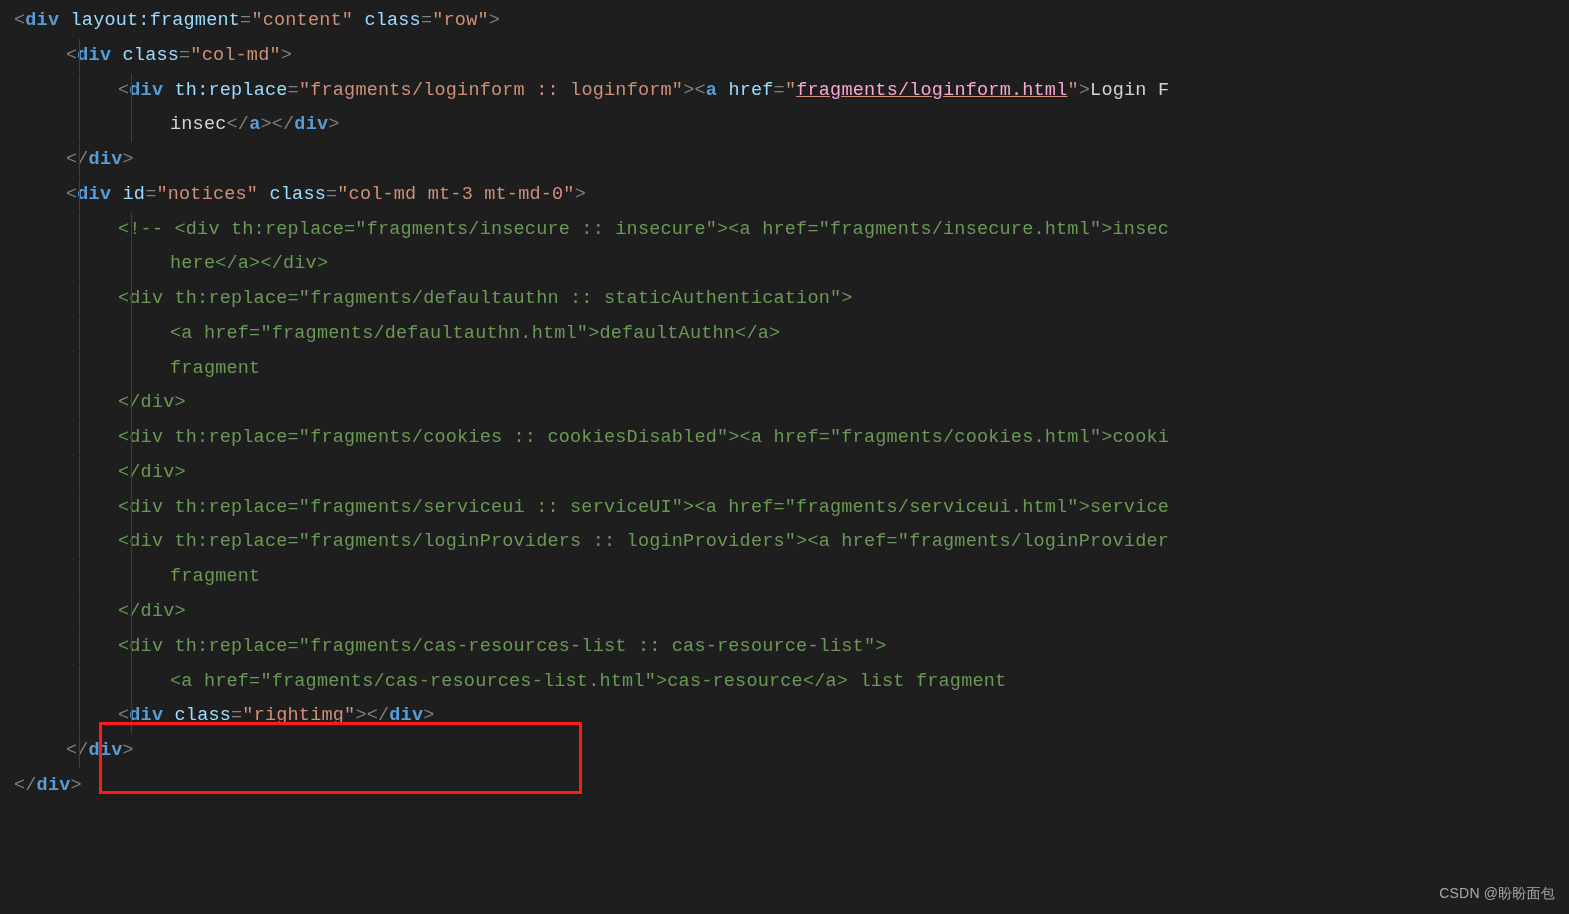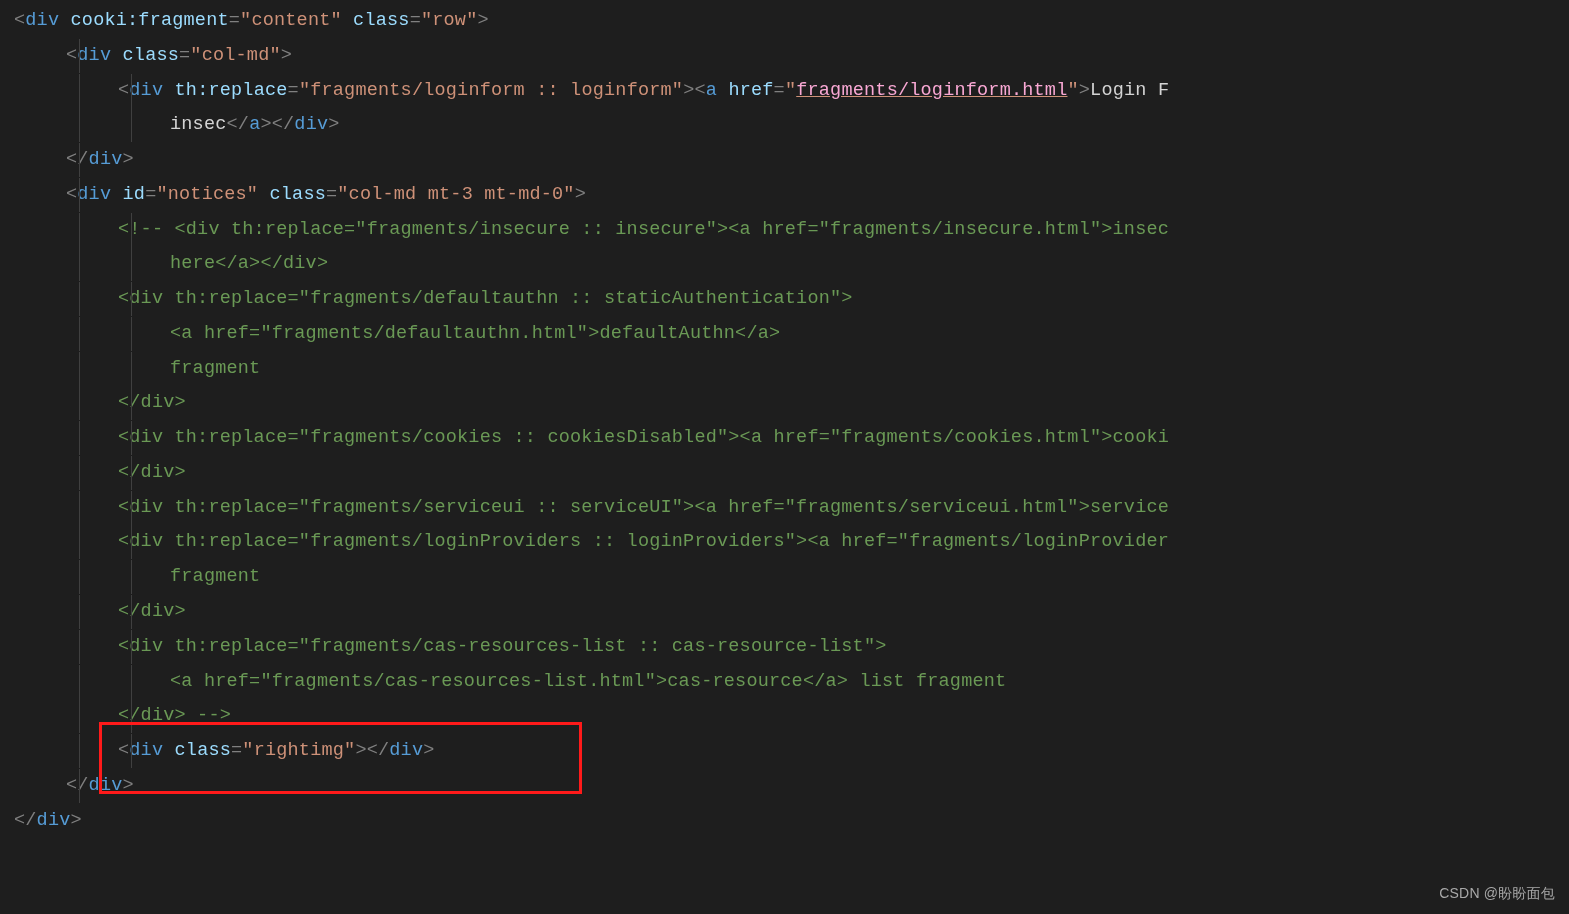--- a/index.html
+++ b/index.html
@@ -20,21 +20,21 @@
   .line { position: relative; white-space: pre; }
   .guide {
     display: inline-block;
     width: 1px;
     height: 34px;
     background: #404040;
     position: absolute;
     top: 0;
   }
   .p  { color: #808080; }   
-  .t  { color: #569cd6; }   
+  .t  { color: #569cd6; font-weight: bold; }   
   .a  { color: #9cdcfe; }   
   .s  { color: #ce9178; }   
   .u  { color: #f9a8d4; text-decoration: underline; text-decoration-color: #ce9178; } 
   .tx { color: #d4d4d4; }   
   .c  { color: #6a9955; }   
   .ind { display:inline-block; }
   .i1 { width: 52px; }
   .i2 { width: 104px; }
   .i3 { width: 156px; }
   .highlight-box {
@@ -50,39 +50,38 @@
     color: #b8b8b8;
     font-size: 14px;
     font-family: Arial, sans-serif;
     opacity: 0.9;
   }
 </style>
 </head>
 <body>
 
 <div class="editor" id="editor">
-    <div class="line"><span class="ind i0"></span><span class="p">&lt;</span><span class="t">div</span><span class="tx"> </span><span class="a">cooki:fragment</span><span class="p">=</span><span class="s">"content"</span><span class="tx"> </span><span class="a">class</span><span class="p">=</span><span class="s">"row"</span><span class="p">&gt;</span></div>
+    <div class="line"><span class="ind i0"></span><span class="p">&lt;</span><span class="t">div</span><span class="tx"> </span><span class="a">layout:fragment</span><span class="p">=</span><span class="s">"content"</span><span class="tx"> </span><span class="a">class</span><span class="p">=</span><span class="s">"row"</span><span class="p">&gt;</span></div>
     <div class="line"><span class="guide" style="left: 65px;"></span><span class="ind i1"></span><span class="p">&lt;</span><span class="t">div</span><span class="tx"> </span><span class="a">class</span><span class="p">=</span><span class="s">"col-md"</span><span class="p">&gt;</span></div>
     <div class="line"><span class="guide" style="left: 65px;"></span><span class="guide" style="left: 117px;"></span><span class="ind i2"></span><span class="p">&lt;</span><span class="t">div</span><span class="tx"> </span><span class="a">th:replace</span><span class="p">=</span><span class="s">"fragments/loginform :: loginform"</span><span class="p">&gt;&lt;</span><span class="t">a</span><span class="tx"> </span><span class="a">href</span><span class="p">=</span><span class="s">"</span><span class="u">fragments/loginform.html</span><span class="s">"</span><span class="p">&gt;</span><span class="tx">Login F</span></div>
     <div class="line"><span class="guide" style="left: 65px;"></span><span class="guide" style="left: 117px;"></span><span class="ind i3"></span><span class="tx">insec</span><span class="p">&lt;/</span><span class="t">a</span><span class="p">&gt;&lt;/</span><span class="t">div</span><span class="p">&gt;</span></div>
     <div class="line"><span class="guide" style="left: 65px;"></span><span class="ind i1"></span><span class="p">&lt;/</span><span class="t">div</span><span class="p">&gt;</span></div>
     <div class="line"><span class="guide" style="left: 65px;"></span><span class="ind i1"></span><span class="p">&lt;</span><span class="t">div</span><span class="tx"> </span><span class="a">id</span><span class="p">=</span><span class="s">"notices"</span><span class="tx"> </span><span class="a">class</span><span class="p">=</span><span class="s">"col-md mt-3 mt-md-0"</span><span class="p">&gt;</span></div>
     <div class="line"><span class="guide" style="left: 65px;"></span><span class="guide" style="left: 117px;"></span><span class="ind i2"></span><span class="c">&lt;!-- &lt;div th:replace="fragments/insecure :: insecure"&gt;&lt;a href="fragments/insecure.html"&gt;insec</span></div>
     <div class="line"><span class="guide" style="left: 65px;"></span><span class="guide" style="left: 117px;"></span><span class="ind i3"></span><span class="c">here&lt;/a&gt;&lt;/div&gt;</span></div>
     <div class="line"><span class="guide" style="left: 65px;"></span><span class="guide" style="left: 117px;"></span><span class="ind i2"></span><span class="c">&lt;div th:replace="fragments/defaultauthn :: staticAuthentication"&gt;</span></div>
     <div class="line"><span class="guide" style="left: 65px;"></span><span class="guide" style="left: 117px;"></span><span class="ind i3"></span><span class="c">&lt;a href="fragments/defaultauthn.html"&gt;defaultAuthn&lt;/a&gt;</span></div>
     <div class="line"><span class="guide" style="left: 65px;"></span><span class="guide" style="left: 117px;"></span><span class="ind i3"></span><span class="c">fragment</span></div>
     <div class="line"><span class="guide" style="left: 65px;"></span><span class="guide" style="left: 117px;"></span><span class="ind i2"></span><span class="c">&lt;/div&gt;</span></div>
     <div class="line"><span class="guide" style="left: 65px;"></span><span class="guide" style="left: 117px;"></span><span class="ind i2"></span><span class="c">&lt;div th:replace="fragments/cookies :: cookiesDisabled"&gt;&lt;a href="fragments/cookies.html"&gt;cooki</span></div>
     <div class="line"><span class="guide" style="left: 65px;"></span><span class="guide" style="left: 117px;"></span><span class="ind i2"></span><span class="c">&lt;/div&gt;</span></div>
     <div class="line"><span class="guide" style="left: 65px;"></span><span class="guide" style="left: 117px;"></span><span class="ind i2"></span><span class="c">&lt;div th:replace="fragments/serviceui :: serviceUI"&gt;&lt;a href="fragments/serviceui.html"&gt;service</span></div>
     <div class="line"><span class="guide" style="left: 65px;"></span><span class="guide" style="left: 117px;"></span><span class="ind i2"></span><span class="c">&lt;div th:replace="fragments/loginProviders :: loginProviders"&gt;&lt;a href="fragments/loginProvider</span></div>
     <div class="line"><span class="guide" style="left: 65px;"></span><span class="guide" style="left: 117px;"></span><span class="ind i3"></span><span class="c">fragment</span></div>
     <div class="line"><span class="guide" style="left: 65px;"></span><span class="guide" style="left: 117px;"></span><span class="ind i2"></span><span class="c">&lt;/div&gt;</span></div>
     <div class="line"><span class="guide" style="left: 65px;"></span><span class="guide" style="left: 117px;"></span><span class="ind i2"></span><span class="c">&lt;div th:replace="fragments/cas-resources-list :: cas-resource-list"&gt;</span></div>
     <div class="line"><span class="guide" style="left: 65px;"></span><span class="guide" style="left: 117px;"></span><span class="ind i3"></span><span class="c">&lt;a href="fragments/cas-resources-list.html"&gt;cas-resource&lt;/a&gt; list fragment</span></div>
-    <div class="line"><span class="guide" style="left: 65px;"></span><span class="guide" style="left: 117px;"></span><span class="ind i2"></span><span class="c">&lt;/div&gt; --&gt;</span></div>
     <div class="line"><span class="guide" style="left: 65px;"></span><span class="guide" style="left: 117px;"></span><span class="ind i2"></span><span class="p">&lt;</span><span class="t">div</span><span class="tx"> </span><span class="a">class</span><span class="p">=</span><span class="s">"rightimg"</span><span class="p">&gt;&lt;/</span><span class="t">div</span><span class="p">&gt;</span></div>
     <div class="line"><span class="guide" style="left: 65px;"></span><span class="ind i1"></span><span class="p">&lt;/</span><span class="t">div</span><span class="p">&gt;</span></div>
     <div class="line"><span class="ind i0"></span><span class="p">&lt;/</span><span class="t">div</span><span class="p">&gt;</span></div>
   </div>
 <div class="highlight-box" id="hl" style="top: 722px; left: 99px; width: 483px; height: 72px;"></div>
 <div class="watermark">CSDN @盼盼面包</div>
 
 </body></html>

